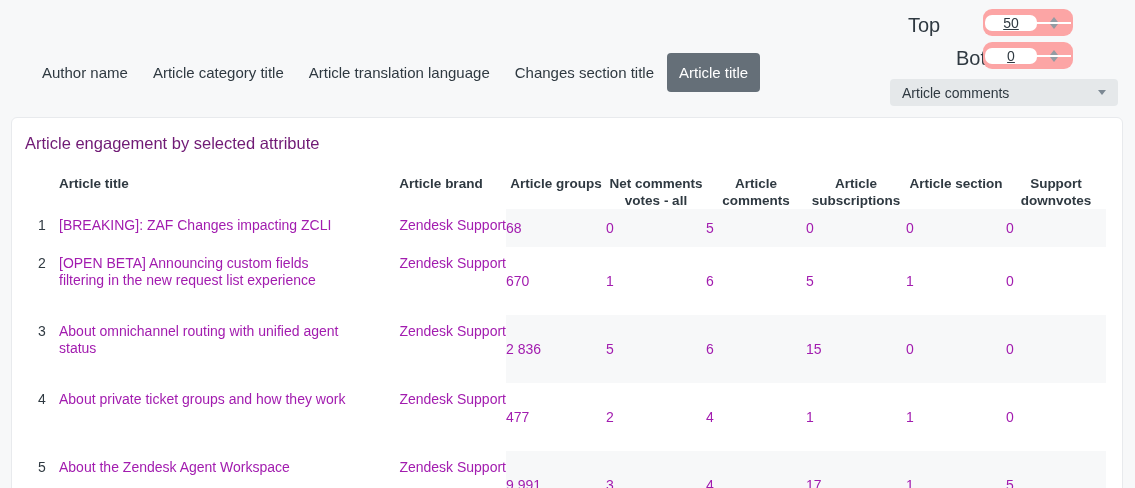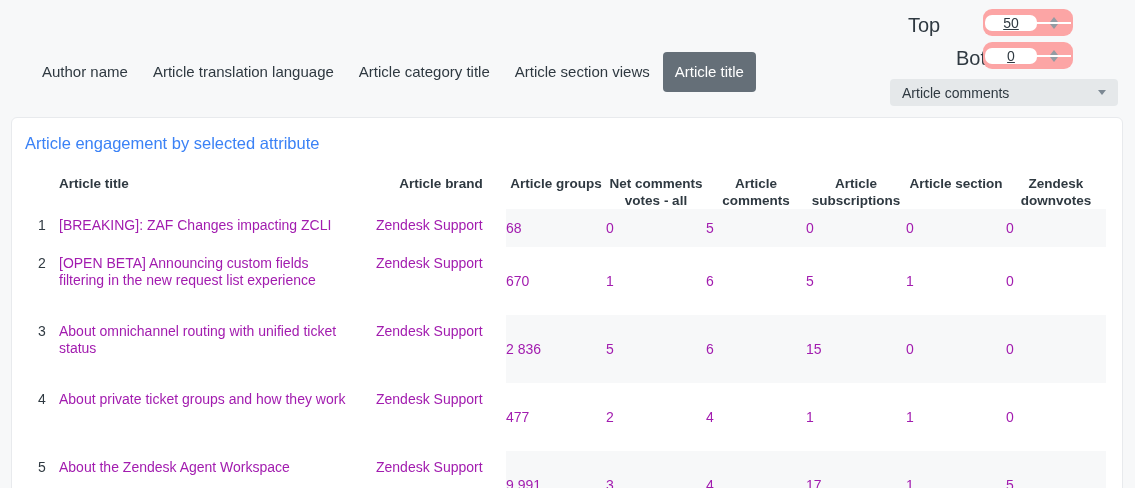--- a/index.html
+++ b/index.html
@@ -89,20 +89,21 @@
     border-right: 4px solid transparent;
     border-top: 5px solid #7c8893;
   }
 
   
   .tabs {
     position: absolute;
     left: 30px; top: 52px;
     height: 40px;
     display: flex;
+    align-items: center;
   }
   .tab {
     font-size: 15px;
     color: #2f3941;
     padding: 11px 12px;
     margin-right: 1px;
     cursor: pointer;
     white-space: nowrap;
     border-radius: 4px;
   }
@@ -116,21 +117,21 @@
     position: absolute;
     left: 11px; top: 117px;
     width: 1112px; height: 600px;
     background: #ffffff;
     border: 1px solid #e8eaed;
     border-radius: 6px;
     padding: 16px 13px 0 13px;
   }
   .panel-title {
     font-size: 16.5px;
-    color: #3b82f6;
+    color: #701a75;
     margin-bottom: 16px;
   }
 
   table {
     border-collapse: collapse;
     table-layout: fixed;
     width: 1081px;
   }
   col.c-idx   { width: 34px; }
   col.c-title { width: 317px; }
@@ -165,21 +166,21 @@
   }
   td.title {
     vertical-align: top;
     padding-top: 8px;
     padding-right: 20px;
     text-align: left;
   }
   td.brand {
     vertical-align: top;
     padding-top: 8px;
-    text-align: left;
+    text-align: right;
   }
   td.num {
     vertical-align: middle;
   }
   tbody tr:nth-child(odd) td.num { background: #f7f8f9; }
 </style>
 </head>
 <body>
 
 <span class="ctrl-label" id="top-label">Top</span>
@@ -208,23 +209,23 @@
   </div>
 </div>
 
 <div class="dropdown">
   <span class="dd-text">Article comments</span>
   <span class="caret"></span>
 </div>
 
 <div class="tabs">
   <div class="tab">Author name</div>
+  <div class="tab">Article category title</div>
   <div class="tab">Article translation language</div>
-  <div class="tab">Article category title</div>
-  <div class="tab">Article section views</div>
+  <div class="tab">Changes section title</div>
   <div class="tab active">Article title</div>
 </div>
 
 <div class="panel">
   <div class="panel-title">Article engagement by selected attribute</div>
 
   <table>
     <colgroup>
       <col class="c-idx">
         <col class="c-title">
@@ -239,21 +240,21 @@
     <thead>
       <tr>
         <th></th>
         <th class="h-title">Article title</th>
         <th>Article brand</th>
         <th>Article groups</th>
         <th>Net comments votes - all</th>
         <th>Article comments</th>
         <th>Article subscriptions</th>
         <th>Article section</th>
-        <th>Zendesk downvotes</th>
+        <th>Support downvotes</th>
       </tr>
     </thead>
     <tbody id="table-body">
         <tr class="r-one">
           <td class="idx">1</td>
           <td class="title">[BREAKING]: ZAF Changes impacting ZCLI</td>
           <td class="brand">Zendesk Support</td>
           <td class="num">68</td>
           <td class="num">0</td>
           <td class="num">5</td>
@@ -267,21 +268,21 @@
           <td class="brand">Zendesk Support</td>
           <td class="num">670</td>
           <td class="num">1</td>
           <td class="num">6</td>
           <td class="num">5</td>
           <td class="num">1</td>
           <td class="num">0</td>
         </tr>
         <tr>
           <td class="idx">3</td>
-          <td class="title">About omnichannel routing with unified ticket status</td>
+          <td class="title">About omnichannel routing with unified agent status</td>
           <td class="brand">Zendesk Support</td>
           <td class="num">2 836</td>
           <td class="num">5</td>
           <td class="num">6</td>
           <td class="num">15</td>
           <td class="num">0</td>
           <td class="num">0</td>
         </tr>
         <tr>
           <td class="idx">4</td>

